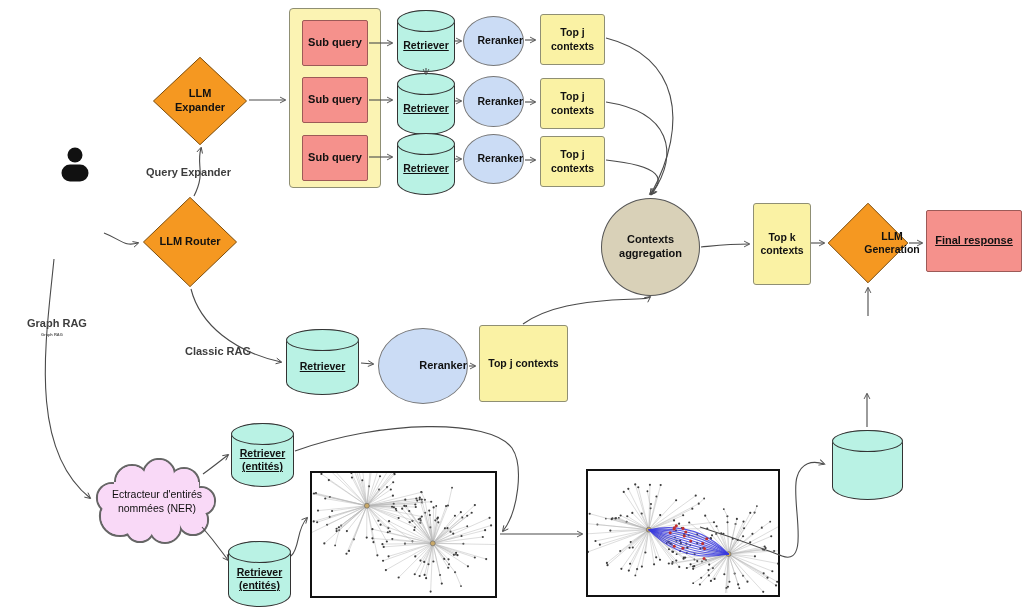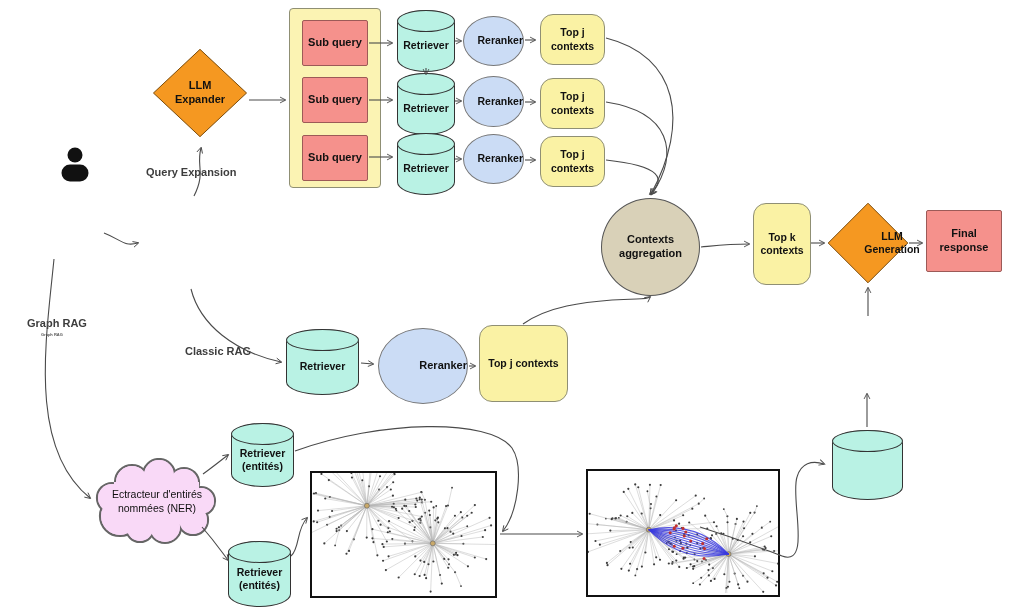--- a/index.html
+++ b/index.html
@@ -1,28 +1,28 @@
 <!DOCTYPE html>
 <html style="--salmon: #f5918c; --orange: #f59821; --yellow: #faf2a4; --containerYellow: #fbf3b3; --cyan: #b9f2e4; --blue: #cbdcf5; --tan: #d9d1b8; --pink: #f9d9f7;"><head>
 <meta charset="utf-8">
 <style>
   html,body{margin:0;padding:0;background:#fff;}
   body{font-family:"Liberation Sans",sans-serif;color:#111;}
   .canvas{position:relative;width:1032px;height:612px;background:#fff;overflow:hidden;}
   .node{position:absolute;box-sizing:border-box;z-index:2;display:flex;align-items:center;justify-content:center;text-align:center;font-weight:bold;font-size:11px;line-height:1.25;}
   .rect-red{background:var(--salmon);border:1px solid #cf7a76;border-radius:2px;}
   .rect-red-b{background:var(--salmon);border:1.2px solid #9c5a57;border-radius:2px;}
-  .rect-yellow{background:var(--yellow);border:1.1px solid #8f8f74;border-radius:13px;padding:2px;}
+  .rect-yellow{background:var(--yellow);border:1.1px solid #8f8f74;border-radius:3px;padding:2px;}
   .container-yellow{background:var(--containerYellow);border:1.2px solid #8f8f74;border-radius:4px;}
   .ellipse{background:var(--blue);border:1.2px solid #777;border-radius:50%;justify-content:flex-end;}
   .circle-tan{background:var(--tan);border:1.2px solid #555;border-radius:50%;}
   .diamond{background:transparent;}
   .diamond svg{position:absolute;inset:0;width:100%;height:100%;}
   .diamond .lbl{position:relative;z-index:1;}
-  .cylinder{background:transparent;}
+  .cylinder{background:transparent;text-decoration:underline;}
   .cyl-body{position:absolute;inset:0;background:var(--cyan);border:1.2px solid #333;border-radius:50%/13px;box-sizing:border-box;}
   .cyl-lid{position:absolute;left:0;right:0;top:0;height:22px;background:var(--cyan);border:1.2px solid #333;border-radius:50%;box-sizing:border-box;}
   .cyl-lbl{position:relative;z-index:1;padding-top:10px;font-size:10.5px;}
   .annot{position:absolute;z-index:2;font-weight:bold;font-size:11px;color:#3d3d3d;white-space:nowrap;}
   .annot-tiny{position:absolute;z-index:2;font-weight:bold;font-size:4px;color:#555;white-space:nowrap;}
   .graph-fig{position:absolute;z-index:2;background:#fff;border:2.5px solid #111;box-sizing:border-box;}
   .graph-fig svg{position:absolute;inset:0;}
   .bubble-tail{position:absolute;left:52px;top:-7px;width:0;height:0;border-left:6px solid transparent;border-right:8px solid transparent;border-bottom:8px solid var(--salmon);z-index:2;}
   #connectors{position:absolute;inset:0;z-index:5;pointer-events:none;}
   #connectors path{fill:none;stroke:#4a4a4a;stroke-width:1.1;}
@@ -75,29 +75,35 @@
     <path d="M500,534 L582,534" marker-end="url(#ah)"></path>
     <path d="M700,527 C748,542 770,552 782,556 C812,567 790,498 797,477 C801,463 812,460 824,464" marker-end="url(#ah)"></path>
   </svg>
 
   <svg class="node" style="left:58px;top:146px;width:34px;height:38px;" viewBox="0 0 34 38">
     <circle cx="17" cy="9" r="7.5" fill="#111"></circle>
     <rect x="3.5" y="18.5" width="27" height="17" rx="8.5" fill="#111"></rect>
   </svg>
 
 
-
-  <div class="node diamond" style="left:152px;top:48px;width:96px;height:90px;">
+  <div class="node diamond" style="left:142px;top:196px;width:96px;height:92px;">
+    <svg viewBox="0 0 100 100" preserveAspectRatio="none">
+        <polygon points="50,1.5 98.5,50 50,98.5 1.5,50" fill="var(--orange)" stroke="#7a4b0a" stroke-width="1" vector-effect="non-scaling-stroke"></polygon>
+      </svg>
+    <span class="lbl">LLM Router</span>
+  </div>
+
+  <div class="node diamond" style="left:152px;top:56px;width:96px;height:90px;">
     <svg viewBox="0 0 100 100" preserveAspectRatio="none">
         <polygon points="50,1.5 98.5,50 50,98.5 1.5,50" fill="var(--orange)" stroke="#7a4b0a" stroke-width="1" vector-effect="non-scaling-stroke"></polygon>
       </svg>
     <span class="lbl" style="width:60px;">LLM Expander</span>
   </div>
 
-  <div class="annot" style="left:146px;top:166px;">Query Expansion</div>
+  <div class="annot" style="left:146px;top:166px;">Query Expander</div>
   <div class="annot" style="left:185px;top:345px;">Classic RAG</div>
   <div class="annot" style="left:27px;top:317px;">Graph RAG</div>
   <div class="annot-tiny" style="left:41px;top:332px;">Graph RAG</div>
 
   <div class="node container-yellow" style="left:289px;top:8px;width:92px;height:180px;"></div>
   <div class="node rect-red-b" style="left:302px;top:20px;width:66px;height:46px;">
       <span>Sub query</span>
     </div>
   <div class="node rect-red-b" style="left:302px;top:77px;width:66px;height:46px;">
       <span>Sub query</span>
@@ -150,21 +156,21 @@
       <span>Top k contexts</span>
     </div>
 
   <div class="node diamond" style="left:827px;top:202px;width:82px;height:82px;">
     <svg viewBox="0 0 100 100" preserveAspectRatio="none">
         <polygon points="50,1.5 98.5,50 50,98.5 1.5,50" fill="var(--orange)" stroke="#7a4b0a" stroke-width="1" vector-effect="non-scaling-stroke"></polygon>
       </svg>
     <span class="lbl fs10" style="width:64px;margin-left:48px;">LLM Generation</span>
   </div>
 
-  <div class="node rect-red-b" style="left:926px;top:210px;width:76px;height:62px;">
+  <div class="node rect-red-b" style="left:926px;top:210px;width:96px;height:62px;text-decoration:underline;">
       <span>Final response</span>
     </div>
 
   <div class="node cylinder" style="left:286px;top:329px;width:73px;height:66px;">
     <div class="cyl-body"></div>
       <div class="cyl-lid"></div>
     <span class="cyl-lbl">Retriever</span>
   </div>
   <div class="node ellipse" style="left:378px;top:328px;width:90px;height:76px;">
       <span>Reranker</span>

